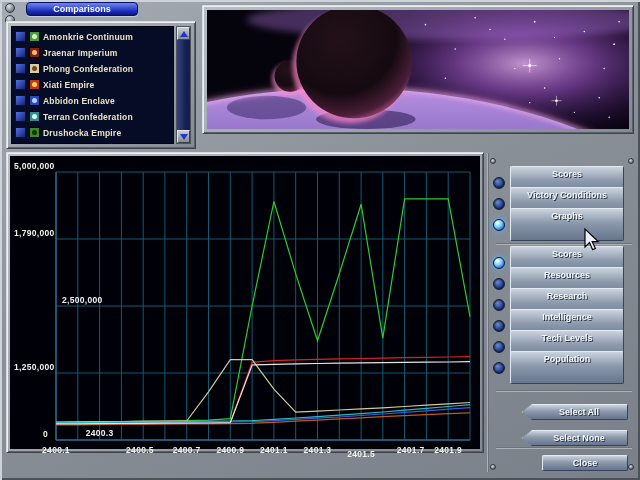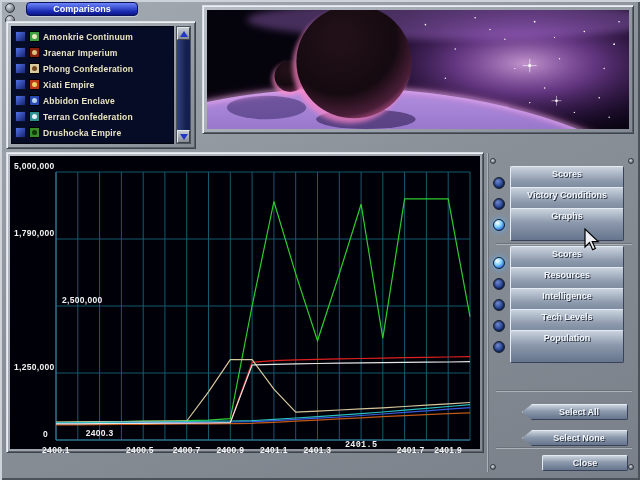--- a/index.html
+++ b/index.html
@@ -298,21 +298,21 @@
         <div class="ylab" style="top: 139px; left: 4px; margin-left: 48px;">2,500,000</div>
         <div class="ylab" style="top: 206px; left: 4px;">1,250,000</div>
         <div class="ylab" style="top: 273px; left: 33px;">0</div>
         <div class="xlab" style="left: 26px; top: 289px;">2400.1</div>
         <div class="xlab" style="left: 69.6px; top: 272px;">2400.3</div>
         <div class="xlab" style="left: 110px; top: 289px;">2400.5</div>
         <div class="xlab" style="left: 156.7px; top: 289px;">2400.7</div>
         <div class="xlab" style="left: 200.3px; top: 289px;">2400.9</div>
         <div class="xlab" style="left: 243.9px; top: 289px;">2401.1</div>
         <div class="xlab" style="left: 287.5px; top: 289px;">2401.3</div>
-        <div class="xlab" style="left: 331.1px; top: 284px; font-family: Liberation Mono, monospace;">2401.5</div>
+        <div class="xlab" style="left: 331.1px; top: 293px;">2401.5</div>
         <div class="xlab" style="left: 374.6px; top: 289px; text-align: right;">2401.7</div>
         <div class="xlab" style="left: 418.2px; top: 289px;">2401.9</div>
       </div>
   </div>
 
   <div class="groove-v gv1"></div>
   <div class="groove-h gh1"></div>
   <div class="groove-h gh2"></div>
   <div class="groove-h gh3"></div>
   <div class="screw sc1"></div>
@@ -339,20 +339,24 @@
         <div class="btnrow">
           <span class="led on"></span>
           <div class="btn3d mbtn">Scores</div>
         </div>
         <div class="btnrow">
           <span class="led"></span>
           <div class="btn3d mbtn">Resources</div>
         </div>
         <div class="btnrow">
           <span class="led"></span>
+          <div class="btn3d mbtn">Research</div>
+        </div>
+        <div class="btnrow">
+          <span class="led"></span>
           <div class="btn3d mbtn">Intelligence</div>
         </div>
         <div class="btnrow">
           <span class="led"></span>
           <div class="btn3d mbtn">Tech Levels</div>
         </div>
         <div class="btnrow">
           <span class="led"></span>
           <div class="btn3d mbtn">Population</div>
         </div>

